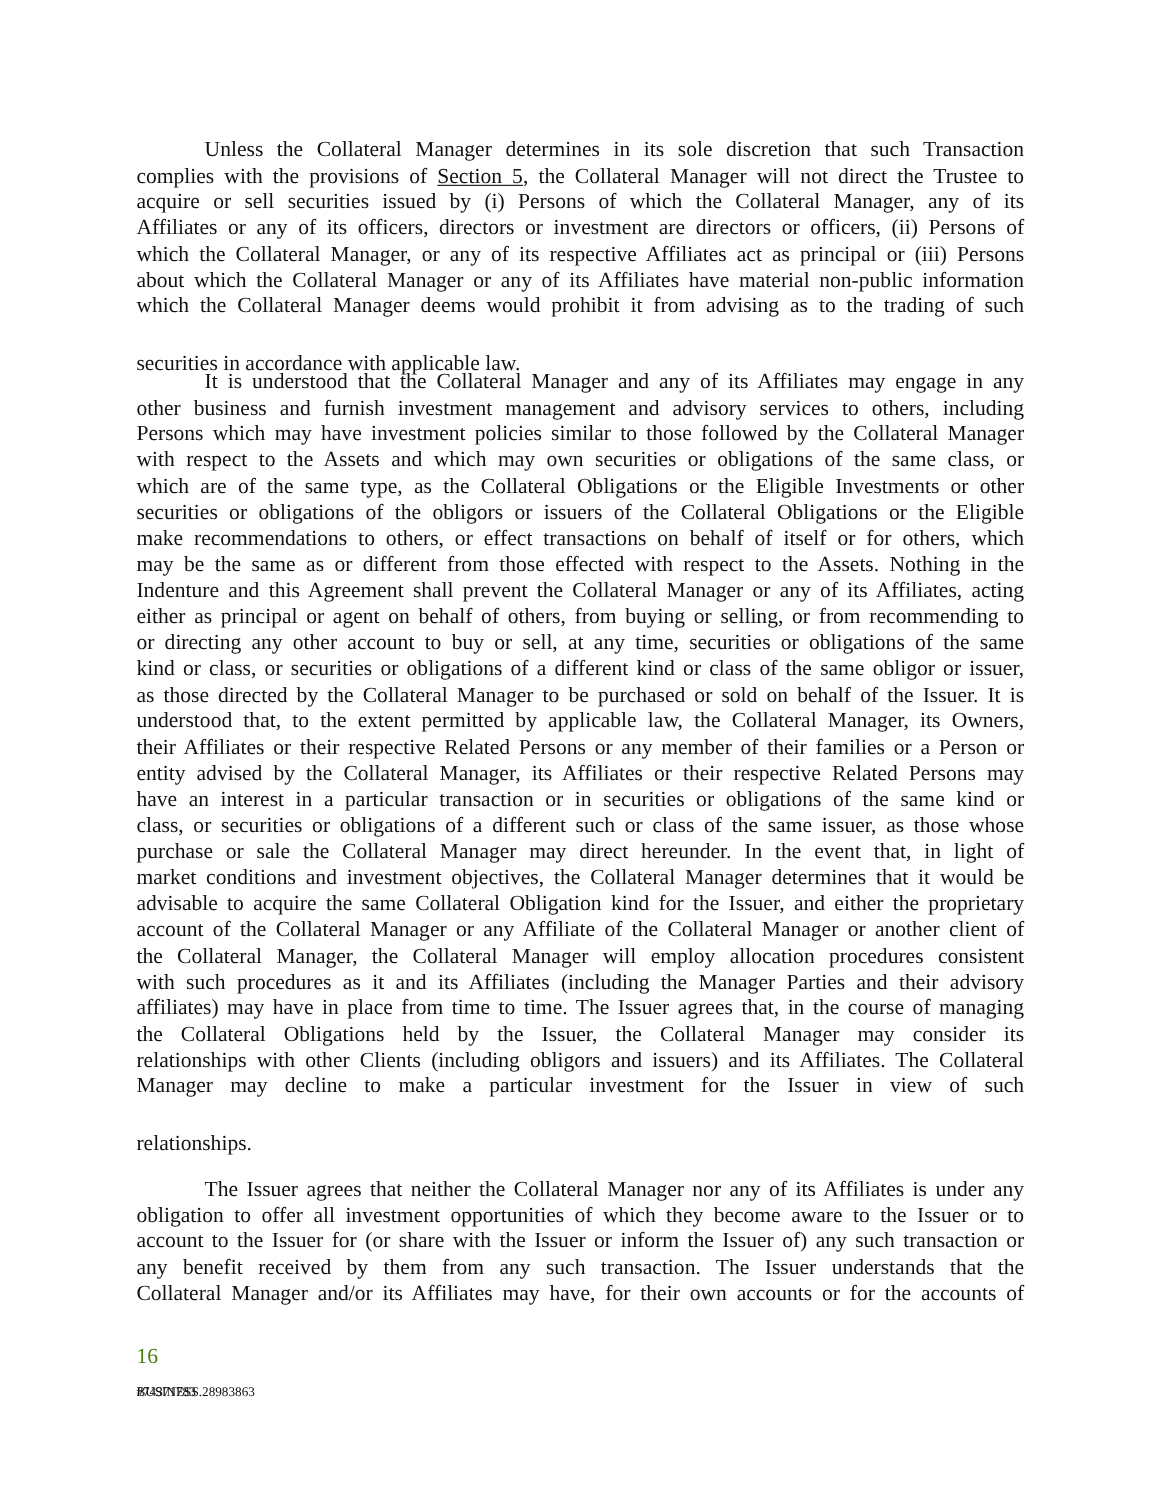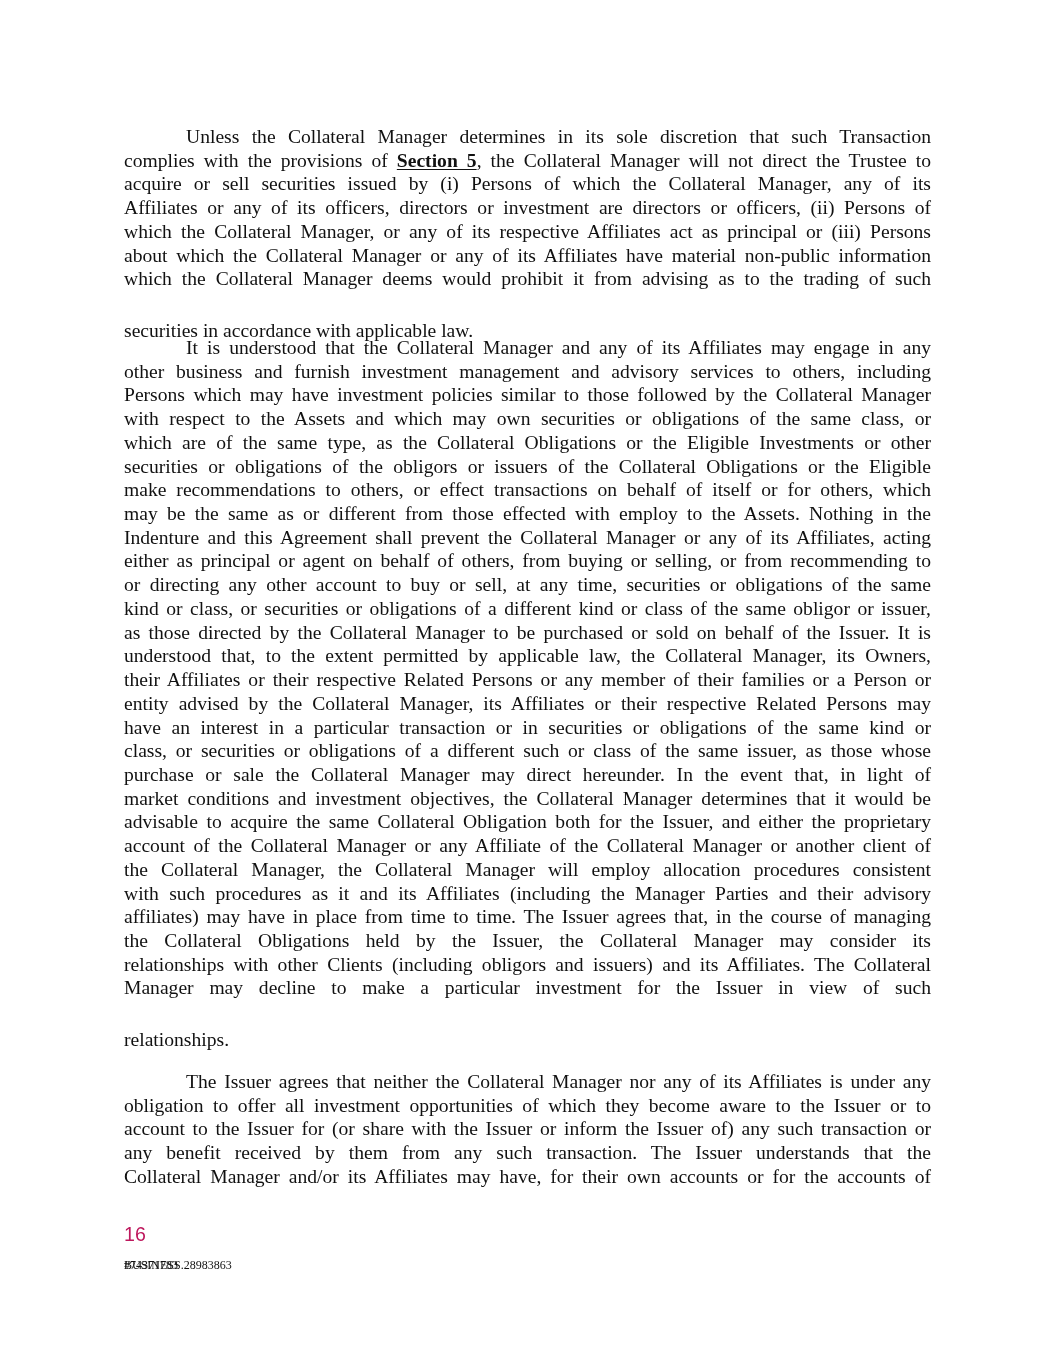--- a/index.html
+++ b/index.html
@@ -2,25 +2,25 @@
 <html><head>
 <meta charset="utf-8">
 <style>
   html, body { margin: 0; padding: 0; background: #ffffff; }
   body { width: 1055px; height: 1365px; position: relative; overflow: hidden; }
   .page { position: absolute; left: 0; top: 0; width: 1055px; height: 1052px; background: #fff; }
   .para { position: absolute; left: 124px; width: 807px; font-family: "Liberation Serif", serif; font-size: 19.6px; color: #111; }
   .line { display: block; height: 23.72px; line-height: 23.72px; white-space: nowrap; text-align: justify; text-align-last: justify; }
   .line.last { text-align-last: left; margin-top: 28px; }
   .line.first { text-indent: 62px; }
-  u { text-decoration: underline; text-underline-offset: 2px; font-weight: bold; }
+  u { text-decoration: underline; text-underline-offset: 2px; }
   #p1 { top: 125px; }
   #p2 { top: 336px; }
   #p3 { top: 1070px; }
-  .pagenum { position: absolute; left: 124px; top: 1222px; font-family: Liberation Sans, sans-serif; font-size: 19.6px; color: #be185d; line-height: 24px; }
+  .pagenum { position: absolute; left: 124px; top: 1222px; font-family: Liberation Serif, serif; font-size: 19.6px; color: #4d7c0f; line-height: 24px; }
   .footer { position: absolute; left: 124px; top: 1258px; font-family: "Liberation Serif", serif; font-size: 12px; color: #111; line-height: 14px; }
   .footer .overlay { position: absolute; left: 0; top: 0; white-space: nowrap; }
 </style>
 </head>
 <body>
 
 <div class="page">
   <div class="para" id="p1">
       <span class="line first">Unless the Collateral Manager determines in its sole discretion that such Transaction</span>
       <span class="line">complies with the provisions of <u>Section 5</u>, the Collateral Manager will not direct the Trustee to</span>
@@ -32,34 +32,34 @@
       <span class="line last">securities in accordance with applicable law.</span>
     </div>
   <div class="para" id="p2">
       <span class="line first">It is understood that the Collateral Manager and any of its Affiliates may engage in any</span>
       <span class="line">other business and furnish investment management and advisory services to others, including</span>
       <span class="line">Persons which may have investment policies similar to those followed by the Collateral Manager</span>
       <span class="line">with respect to the Assets and which may own securities or obligations of the same class, or</span>
       <span class="line">which are of the same type, as the Collateral Obligations or the Eligible Investments or other</span>
       <span class="line">securities or obligations of the obligors or issuers of the Collateral Obligations or the Eligible</span>
       <span class="line">make recommendations to others, or effect transactions on behalf of itself or for others, which</span>
-      <span class="line">may be the same as or different from those effected with employ to the Assets.  Nothing in the</span>
+      <span class="line">may be the same as or different from those effected with respect to the Assets.  Nothing in the</span>
       <span class="line">Indenture and this Agreement shall prevent the Collateral Manager or any of its Affiliates, acting</span>
       <span class="line">either as principal or agent on behalf of others, from buying or selling, or from recommending to</span>
       <span class="line">or directing any other account to buy or sell, at any time, securities or obligations of the same</span>
       <span class="line">kind or class, or securities or obligations of a different kind or class of the same obligor or issuer,</span>
       <span class="line">as those directed by the Collateral Manager to be purchased or sold on behalf of the Issuer.  It is</span>
       <span class="line">understood that, to the extent permitted by applicable law, the Collateral Manager, its Owners,</span>
       <span class="line">their Affiliates or their respective Related Persons or any member of their families or a Person or</span>
       <span class="line">entity advised by the Collateral Manager, its Affiliates or their respective Related Persons may</span>
       <span class="line">have an interest in a particular transaction or in securities or obligations of the same kind or</span>
       <span class="line">class, or securities or obligations of a different such or class of the same issuer, as those whose</span>
       <span class="line">purchase or sale the Collateral Manager may direct hereunder.  In the event that, in light of</span>
       <span class="line">market conditions and investment objectives, the Collateral Manager determines that it would be</span>
-      <span class="line">advisable to acquire the same Collateral Obligation both for the Issuer, and either the proprietary</span>
+      <span class="line">advisable to acquire the same Collateral Obligation kind for the Issuer, and either the proprietary</span>
       <span class="line">account of the Collateral Manager or any Affiliate of the Collateral Manager or another client of</span>
       <span class="line">the Collateral Manager, the Collateral Manager will employ allocation procedures consistent</span>
       <span class="line">with such procedures as it and its Affiliates (including the Manager Parties and their advisory</span>
       <span class="line">affiliates) may have in place from time to time.  The Issuer agrees that, in the course of managing</span>
       <span class="line">the Collateral Obligations held by the Issuer, the Collateral Manager may consider its</span>
       <span class="line">relationships with other Clients (including obligors and issuers) and its Affiliates.  The Collateral</span>
       <span class="line">Manager may decline to make a particular investment for the Issuer in view of such</span>
       <span class="line last">relationships.</span>
     </div>
   <div class="para" id="p3">

